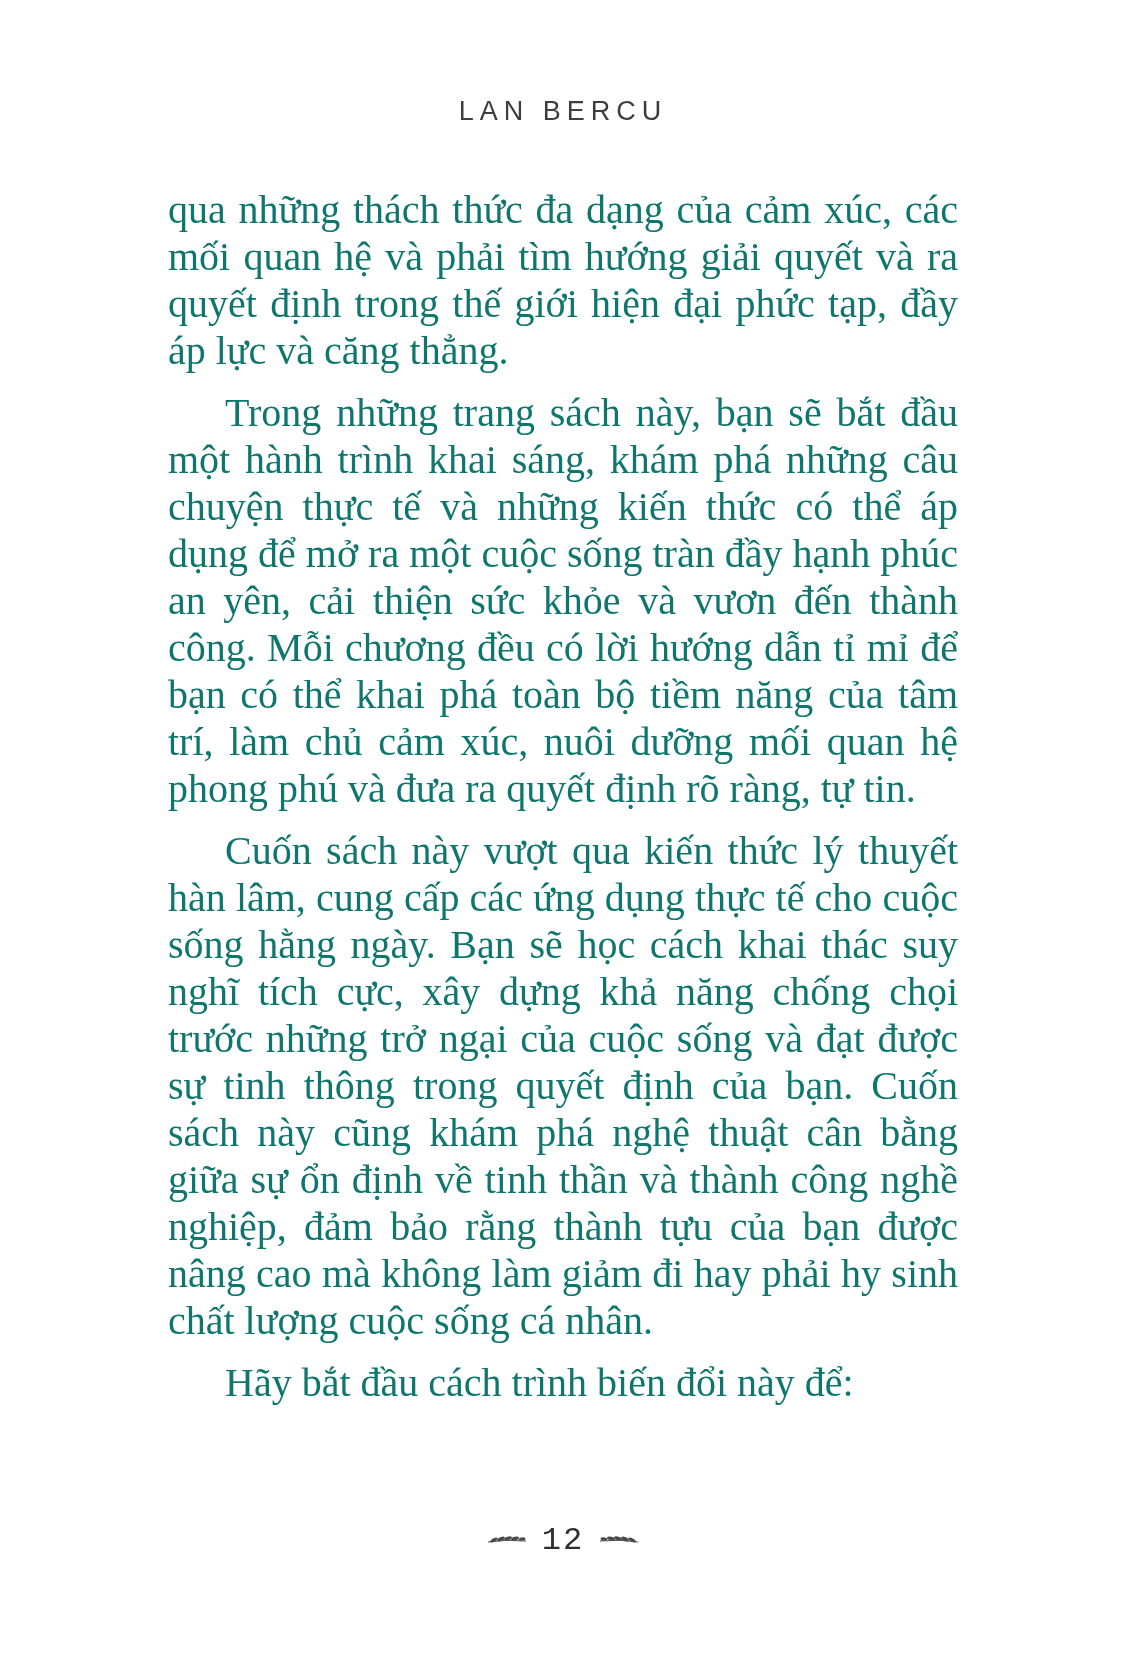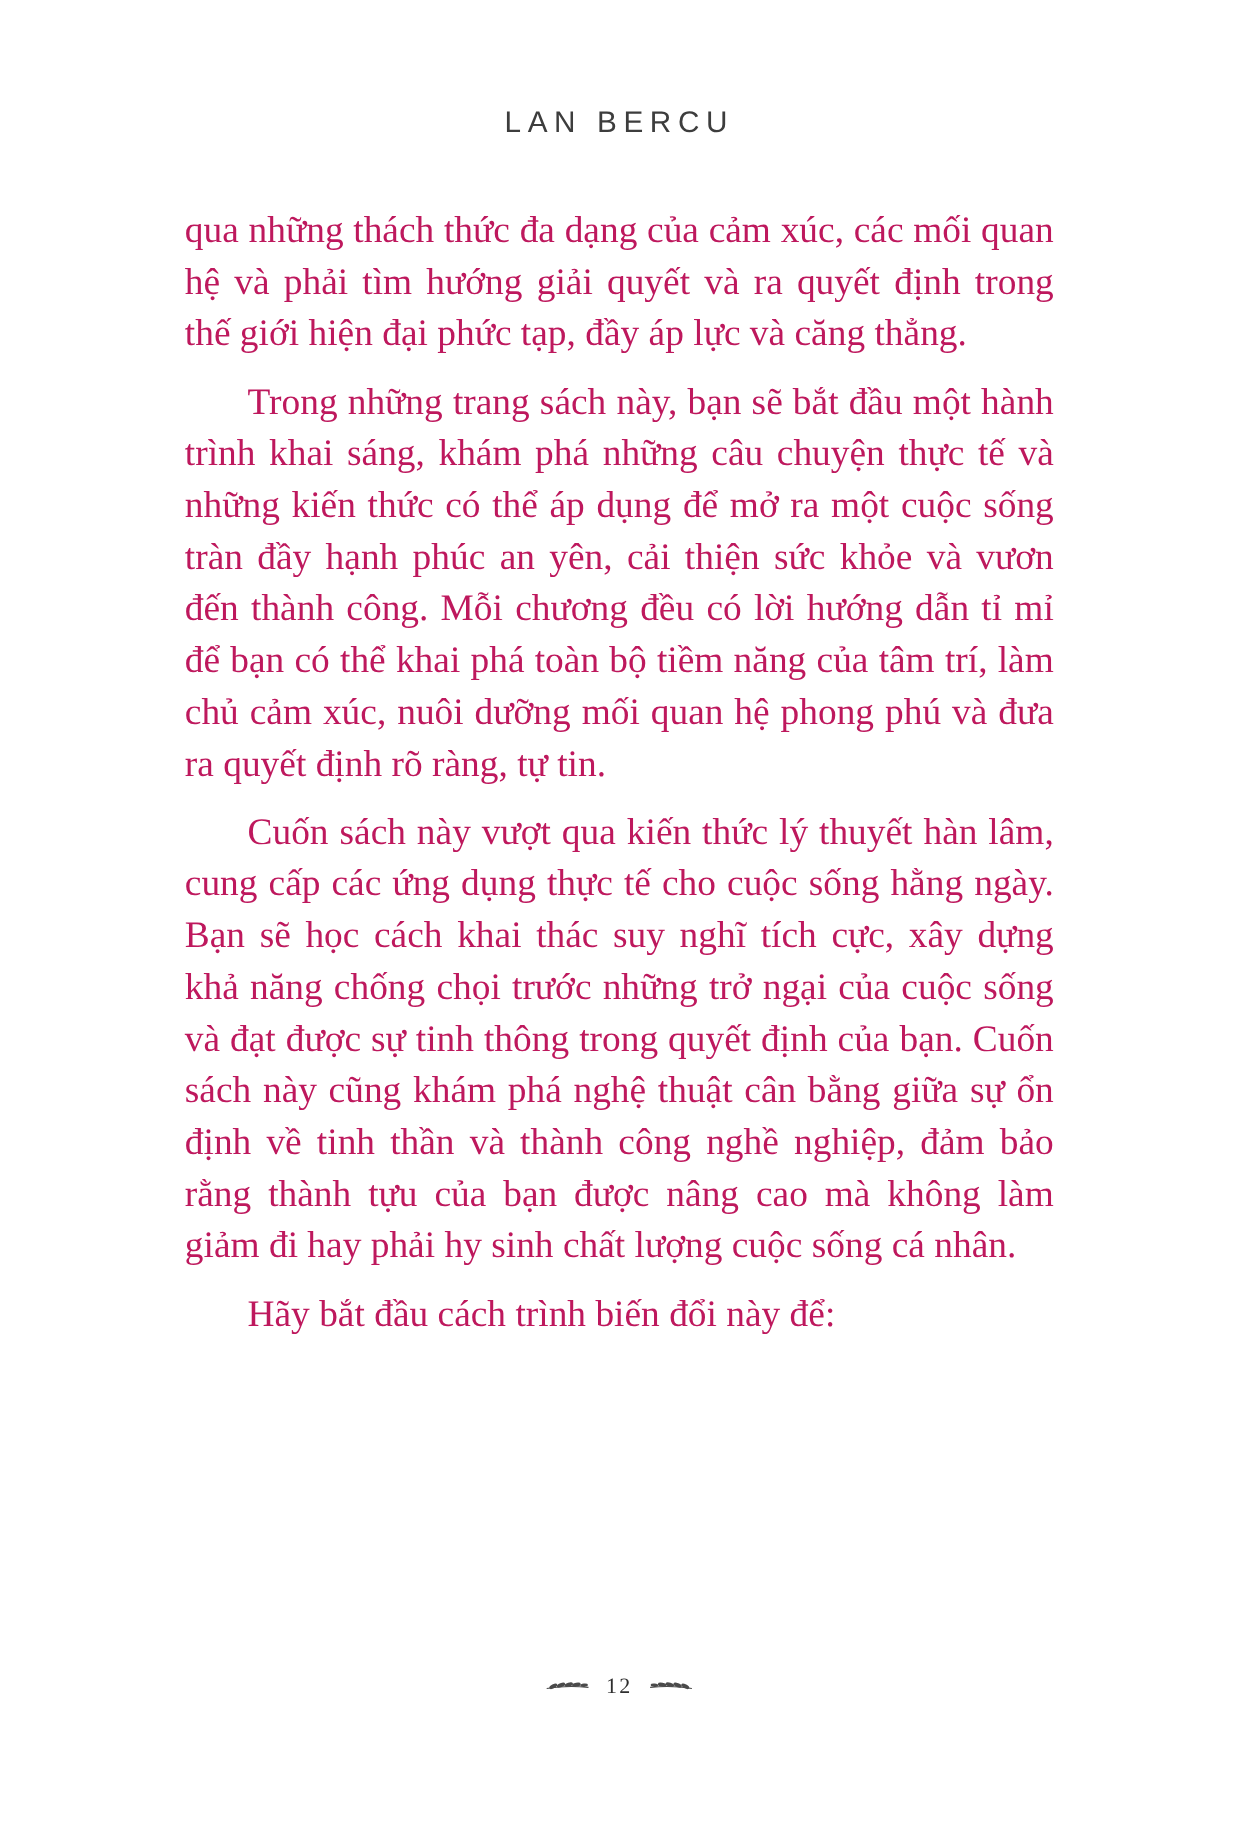--- a/index.html
+++ b/index.html
@@ -26,24 +26,24 @@
     font-weight: 300;
     font-size: 27px;
     letter-spacing: 6px;
     color: #3d3d3d;
   }
   .page-body {
     position: absolute;
     top: 186px;
     left: 168px;
     width: 790px;
-    font-size: 34px;
+    font-size: 40px;
     line-height: 47px;
     text-align: justify;
-    color: #be185d;
+    color: #0f766e;
   }
   .para {
     margin: 0 0 15px 0;
   }
   .para.indent {
     text-indent: 57px;
   }
   .para-lead {
     font-weight: bold;
     font-style: italic;
@@ -52,23 +52,23 @@
     position: absolute;
     top: 1522px;
     left: 0;
     width: 100%;
     display: flex;
     justify-content: center;
     align-items: center;
     gap: 14px;
   }
   .page-number {
-    font-family: Liberation Serif, serif;
+    font-family: Liberation Mono, monospace;
     font-weight: 300;
-    font-size: 20px;
+    font-size: 32px;
     color: #2f2f2f;
     letter-spacing: 2px;
   }
   .ornament {
     display: inline-flex;
     align-items: center;
     color: #4a4a4a;
   }
   .ornament svg { display: block; }
 </style>

